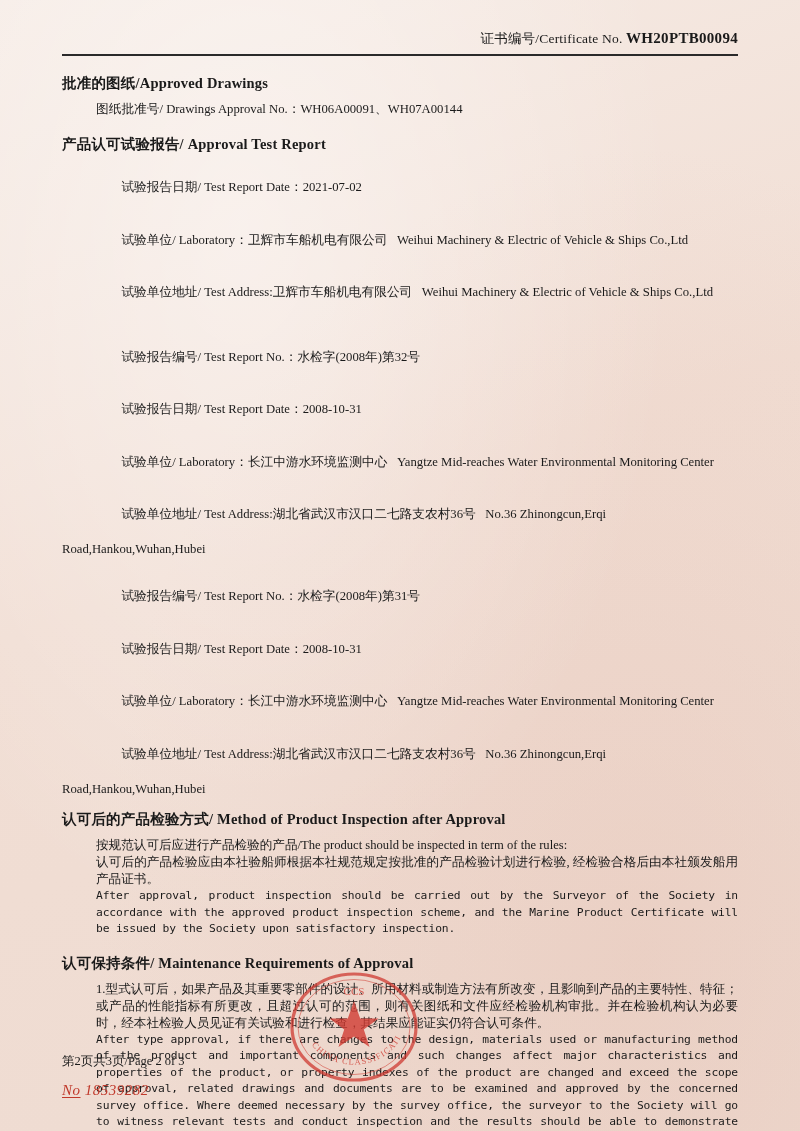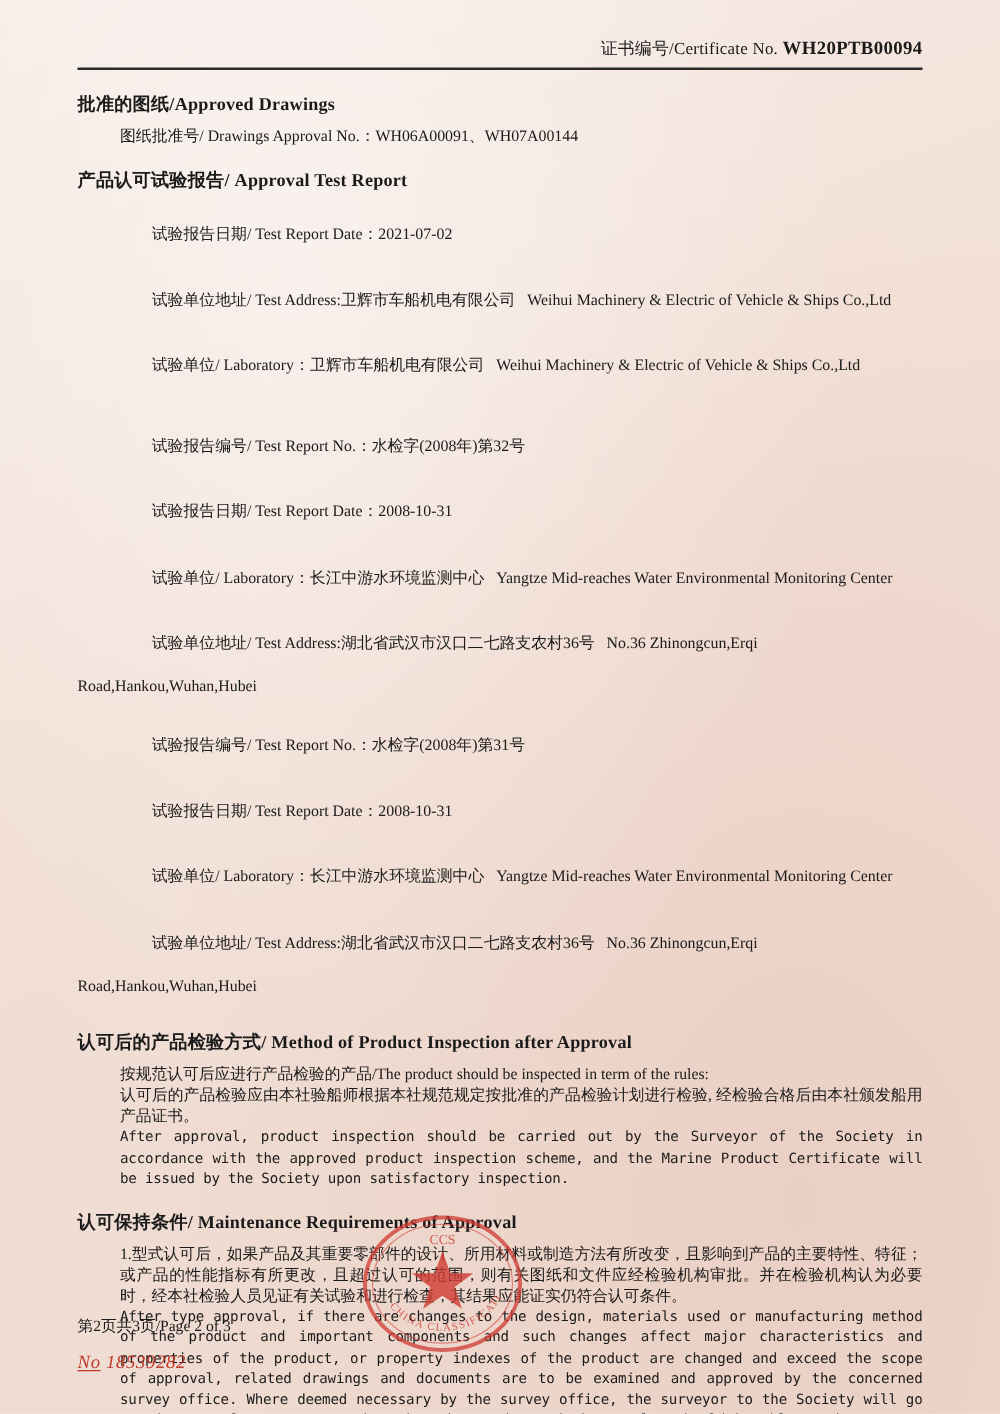--- a/index.html
+++ b/index.html
@@ -137,25 +137,25 @@
       <div class="line">图纸批准号/ Drawings Approval No.：WH06A00091、WH07A00144</div>
     </div>
 
     <div class="section-title">产品认可试验报告/ Approval Test Report</div>
 
     <div class="indent block">
       <div class="line">
         <span>试验报告日期/ Test Report Date：</span><span>2021-07-02</span>
       </div>
       <div class="line">
+        <span>试验单位/ Laboratory：</span><span>卫辉市车船机电有限公司</span>&nbsp;&nbsp;&nbsp;<span>Weihui Machinery &amp; Electric of Vehicle &amp; Ships Co.,Ltd</span>
+      </div>
+      <div class="line">
         <span>试验单位地址/ Test Address:</span><span>卫辉市车船机电有限公司</span>&nbsp;&nbsp;&nbsp;<span>Weihui Machinery &amp; Electric of Vehicle &amp; Ships Co.,Ltd</span>
       </div>
-      <div class="line">
-        <span>试验单位/ Laboratory：</span><span>卫辉市车船机电有限公司</span>&nbsp;&nbsp;&nbsp;<span>Weihui Machinery &amp; Electric of Vehicle &amp; Ships Co.,Ltd</span>
-      </div>
     </div>
 
     <div class="indent block">
       <div class="line">
         <span>试验报告编号/ Test Report No.：</span><span>水检字(2008年)第32号</span>
       </div>
       <div class="line">
         <span>试验报告日期/ Test Report Date：</span><span>2008-10-31</span>
       </div>
       <div class="line">
@@ -176,21 +176,21 @@
       </div>
       <div class="line">
         <span>试验单位/ Laboratory：</span><span>长江中游水环境监测中心</span>&nbsp;&nbsp;&nbsp;<span>Yangtze Mid-reaches Water Environmental Monitoring Center</span>
       </div>
       <div class="line">
         <span>试验单位地址/ Test Address:</span><span>湖北省武汉市汉口二七路支农村36号</span>&nbsp;&nbsp;&nbsp;<span>No.36 Zhinongcun,Erqi</span>
       </div>
       <div class="line" style="margin-left:-34px;">Road,Hankou,Wuhan,Hubei</div>
     </div>
 
-    <div class="section-title" style="margin-top:26px;">认可后的产品检验方式/ Method of Product Inspection after Approval</div>
+    <div class="section-title" style="margin-top:12px;">认可后的产品检验方式/ Method of Product Inspection after Approval</div>
     <div class="indent block">
       <div class="cn-para">按规范认可后应进行产品检验的产品/The product should be inspected in term of the rules:
 认可后的产品检验应由本社验船师根据本社规范规定按批准的产品检验计划进行检验, 经检验合格后由本社颁发船用产品证书。</div>
       <div class="mono-para">After approval, product inspection should be carried out by the Surveyor of the Society in accordance with the approved product inspection scheme, and the Marine Product Certificate will be issued by the Society upon satisfactory inspection.</div>
     </div>
 
     <div class="section-title" style="margin-top:16px;">认可保持条件/ Maintenance Requirements of Approval</div>
     <div class="indent">
       <div class="para-group">
         <div class="cn-para">1.型式认可后，如果产品及其重要零部件的设计、所用材料或制造方法有所改变，且影响到产品的主要特性、特征；或产品的性能指标有所更改，且超过认可的范围，则有关图纸和文件应经检验机构审批。并在检验机构认为必要时，经本社检验人员见证有关试验和进行检查，其结果应能证实仍符合认可条件。</div>

